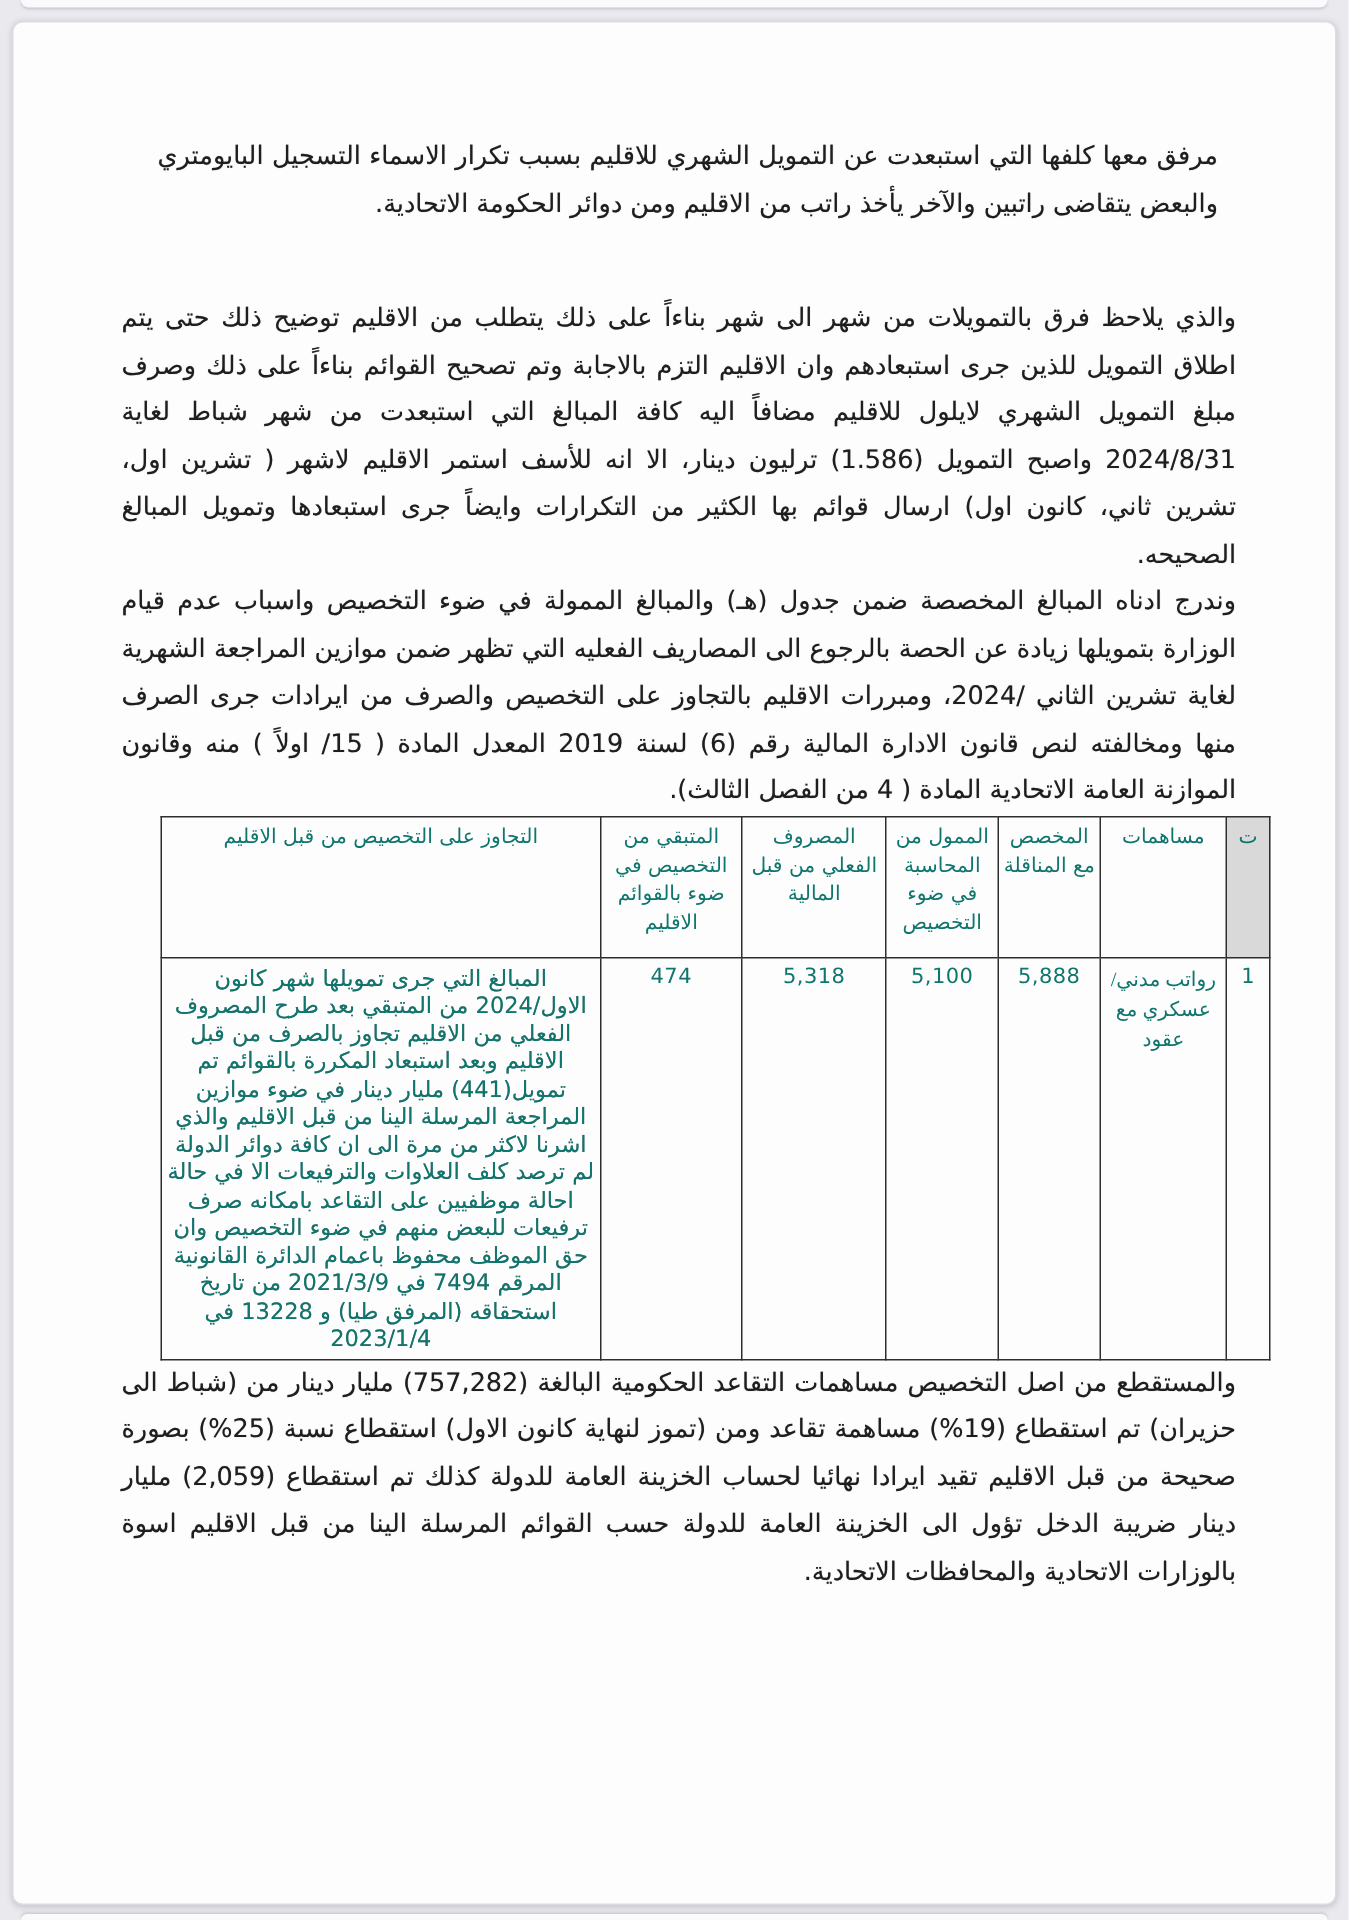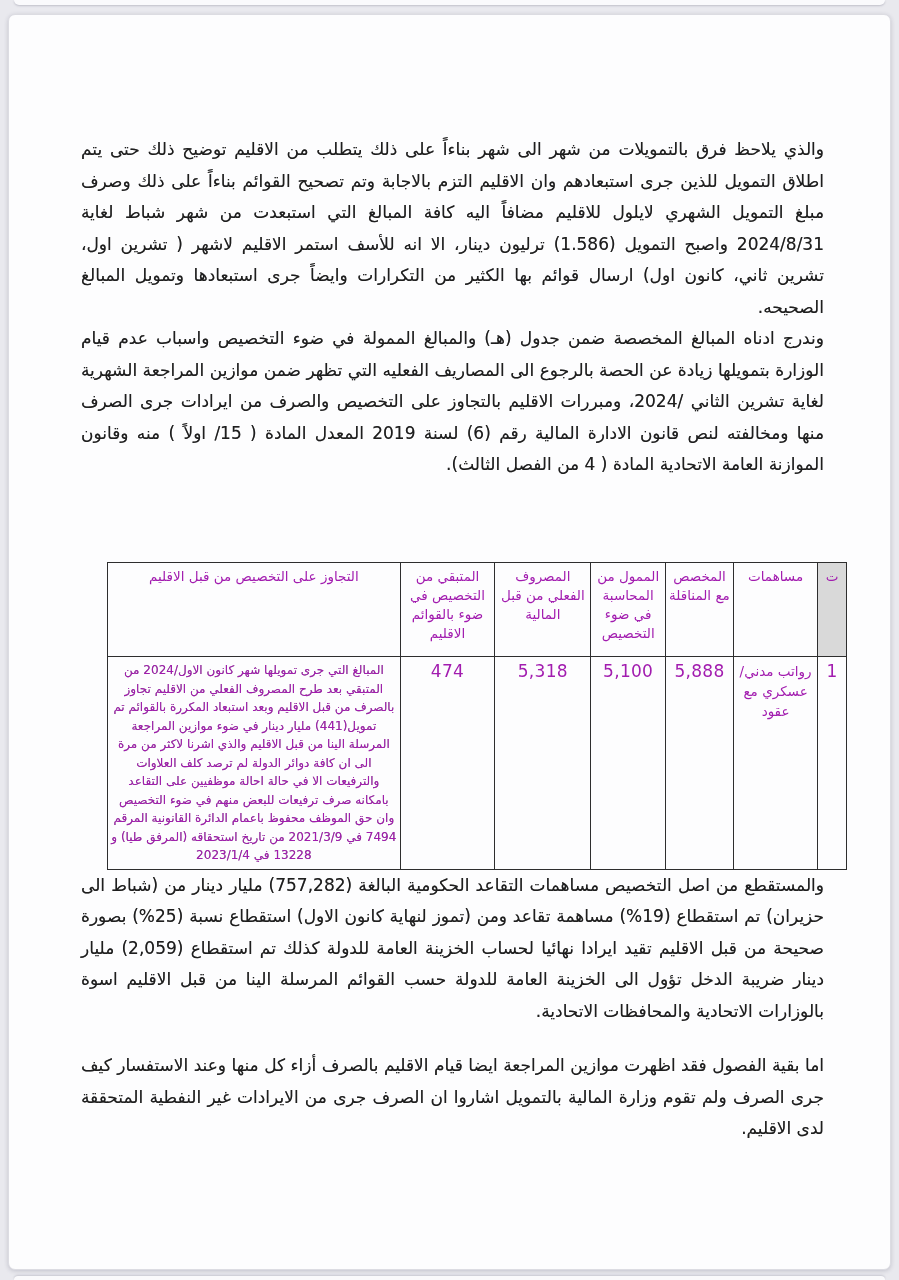--- a/index.html
+++ b/index.html
@@ -44,49 +44,50 @@
     width:740px;
     margin:0 5px 0 0;
     direction:rtl;
   }
   table.alloc th, table.alloc td{
     border:1.5px solid #2e2e2e;
     vertical-align:top;
     text-align:center;
     font-weight:normal;
     padding:4px 3px;
-    color:#a21caf;
+    color:#0f766e;
     margin-top:40px;
   }
   table.alloc thead tr{height:94px;}
   table.alloc tbody tr{height:202px;}
   table.alloc th{font-size:13.5px;line-height:19px;}
   th.serial-h{background:#d9d9d9;}
-  td.num{font-size:17px;letter-spacing:.3px;}
-  td.item-cell{font-size:13.5px;line-height:20px;padding-top:6px;}
+  td.num{font-size:14px;letter-spacing:.3px;}
+  td.item-cell{font-size:13.5px;line-height:20px;padding-top:6px;font-family:Liberation Serif, serif;}
   td.overrun{
     text-align:justify;
-    font-size:12px;
+    font-size:15px;
     line-height:18.5px;
     padding:4px 6px;
     text-shadow:0 0 .4px rgba(30,30,30,.5);
   }
   .para.p-deduct{}
   .para.p-chapters{margin-top:23px;}
 </style>
 </head>
 <body>
 
 <div class="canvas">
   <div class="page-sliver top"></div>
 
   <div class="page">
     <div class="content" dir="rtl">
 
       <div class="pre-table">
+        <p class="para p-intro">مرفق معها كلفها التي استبعدت عن التمويل الشهري للاقليم بسبب تكرار الاسماء التسجيل البايومتري والبعض يتقاضى راتبين والآخر يأخذ راتب من الاقليم ومن دوائر الحكومة الاتحادية.</p>
 
         <p class="para p-funding">والذي يلاحظ فرق بالتمويلات من شهر الى شهر بناءاً على ذلك يتطلب من الاقليم توضيح ذلك حتى يتم اطلاق التمويل للذين جرى استبعادهم وان الاقليم التزم بالاجابة وتم تصحيح القوائم بناءاً على ذلك وصرف مبلغ التمويل الشهري لايلول للاقليم مضافاً اليه كافة المبالغ التي استبعدت من شهر شباط لغاية 2024/8/31 واصبح التمويل (1.586) ترليون دينار، الا انه للأسف استمر الاقليم لاشهر ( تشرين اول، تشرين ثاني، كانون اول) ارسال قوائم بها الكثير من التكرارات وايضاً جرى استبعادها وتمويل المبالغ الصحيحه.</p>
 
         <p class="para p-preamble">وندرج ادناه المبالغ المخصصة ضمن جدول (هـ) والمبالغ الممولة في ضوء التخصيص واسباب عدم قيام الوزارة بتمويلها زيادة عن الحصة بالرجوع الى المصاريف الفعليه التي تظهر ضمن موازين المراجعة الشهرية لغاية تشرين الثاني /2024، ومبررات الاقليم بالتجاوز على التخصيص والصرف من ايرادات جرى الصرف منها ومخالفته لنص قانون الادارة المالية رقم (6) لسنة 2019 المعدل المادة ( 15/ اولاً )  منه وقانون الموازنة العامة الاتحادية المادة ( 4 من الفصل الثالث).</p>
       </div>
 
       <table class="alloc">
         <colgroup>
           <col style="width:3.9%">
           <col style="width:11.4%">
@@ -115,19 +116,18 @@
             <td class="num">5,100</td>
             <td class="num">5,318</td>
             <td class="num">474</td>
             <td class="overrun">المبالغ التي جرى تمويلها شهر كانون الاول/2024 من المتبقي بعد طرح المصروف الفعلي من الاقليم تجاوز بالصرف من قبل الاقليم وبعد استبعاد المكررة بالقوائم تم تمويل(441) مليار دينار في ضوء موازين المراجعة المرسلة الينا من قبل الاقليم والذي اشرنا لاكثر من مرة الى ان كافة دوائر الدولة لم ترصد كلف العلاوات والترفيعات الا في حالة احالة موظفيين على التقاعد بامكانه صرف ترفيعات للبعض منهم في ضوء التخصيص وان حق الموظف محفوظ باعمام الدائرة القانونية المرقم 7494 في 2021/3/9 من تاريخ استحقاقه (المرفق طيا) و 13228 في 2023/1/4</td>
           </tr>
         </tbody>
       </table>
 
       <p class="para p-deduct">والمستقطع من اصل التخصيص مساهمات التقاعد الحكومية البالغة (757,282) مليار دينار من (شباط الى حزيران) تم استقطاع (19%) مساهمة تقاعد ومن (تموز لنهاية كانون الاول) استقطاع نسبة (25%) بصورة صحيحة من قبل الاقليم تقيد ايرادا نهائيا لحساب الخزينة العامة للدولة كذلك تم استقطاع (2,059) مليار دينار ضريبة الدخل تؤول الى الخزينة العامة للدولة حسب القوائم المرسلة الينا من قبل الاقليم اسوة بالوزارات الاتحادية والمحافظات الاتحادية.</p>
 
-      <p class="para p-chapters">اما بقية الفصول فقد اظهرت موازين المراجعة ايضا قيام الاقليم بالصرف أزاء كل منها وعند الاستفسار كيف جرى الصرف ولم تقوم وزارة المالية بالتمويل اشاروا ان الصرف جرى من الايرادات غير النفطية المتحققة لدى الاقليم.</p>
 
     </div>
   </div>
 
   <div class="page-sliver bottom"></div>
 </div>
 
 </body></html>

